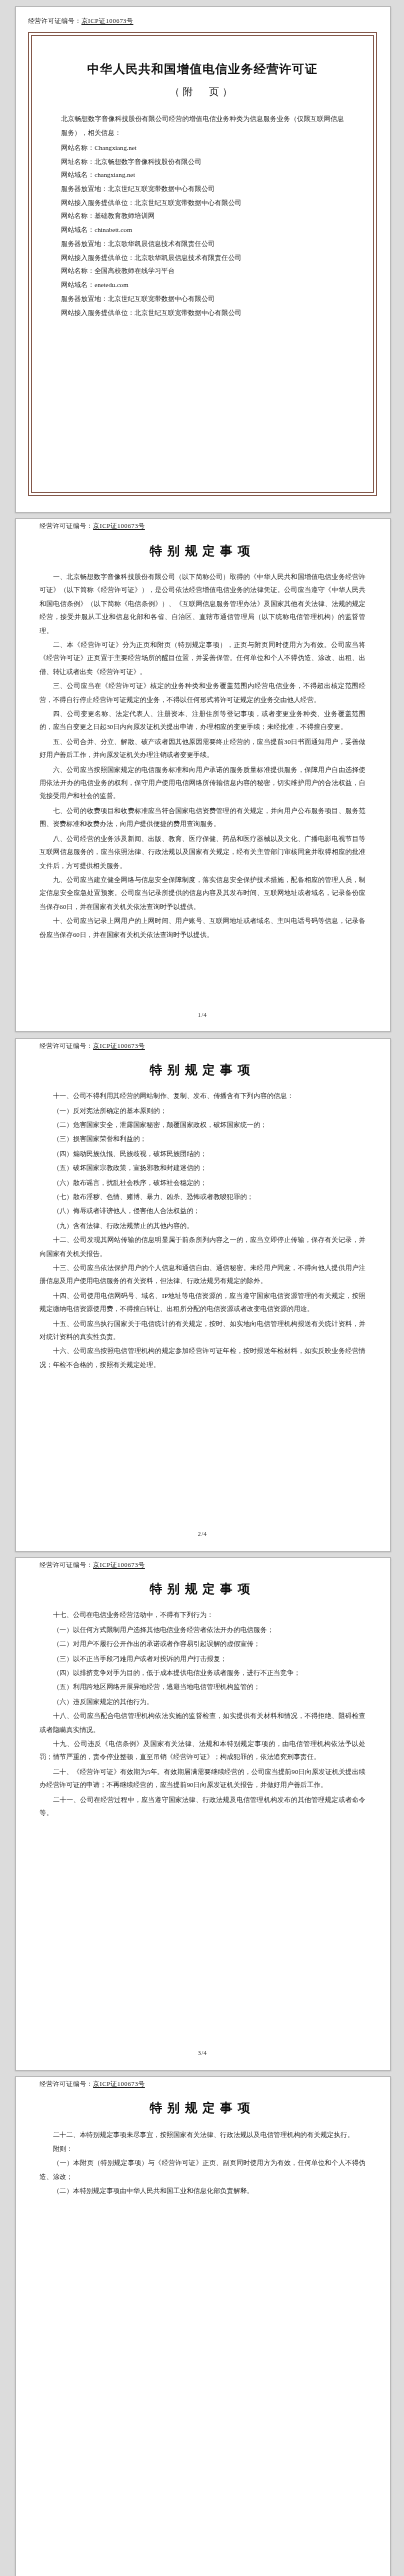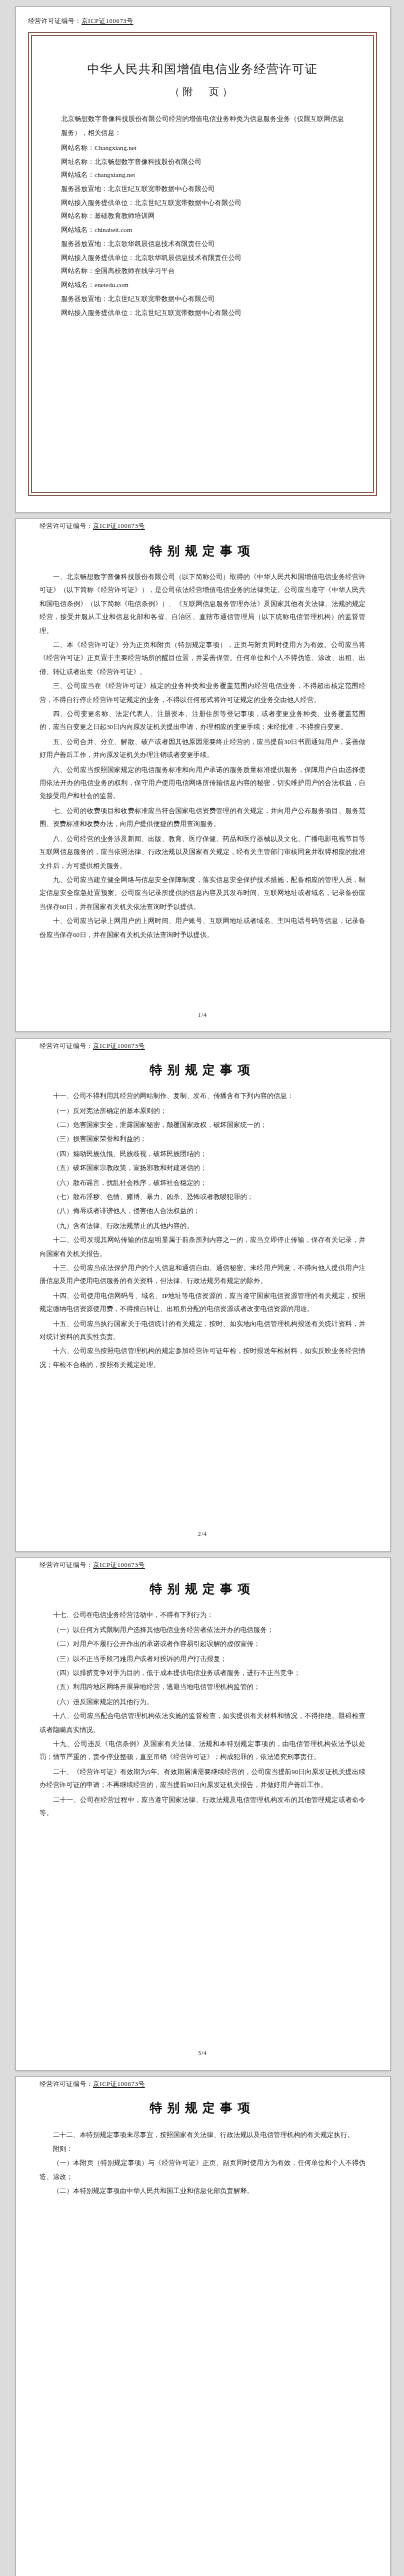--- a/index.html
+++ b/index.html
@@ -48,21 +48,21 @@
   .frame-inner {
     height: 100%;
     border: 0.5px solid #84584a;
     box-sizing: border-box;
     padding: 25px 29px 15.5px 29px;
   }
   .cert-title {
     margin: 0;
     text-align: center;
     font-size: 12px;
-    font-weight: normal;
+    font-weight: bold;
     letter-spacing: 0.8px;
     color: #111;
   }
   .cert-sub {
     text-align: center;
     font-size: 10px;
     margin-top: 7.2px;
     letter-spacing: 3.1px;
     color: #111;
   }

